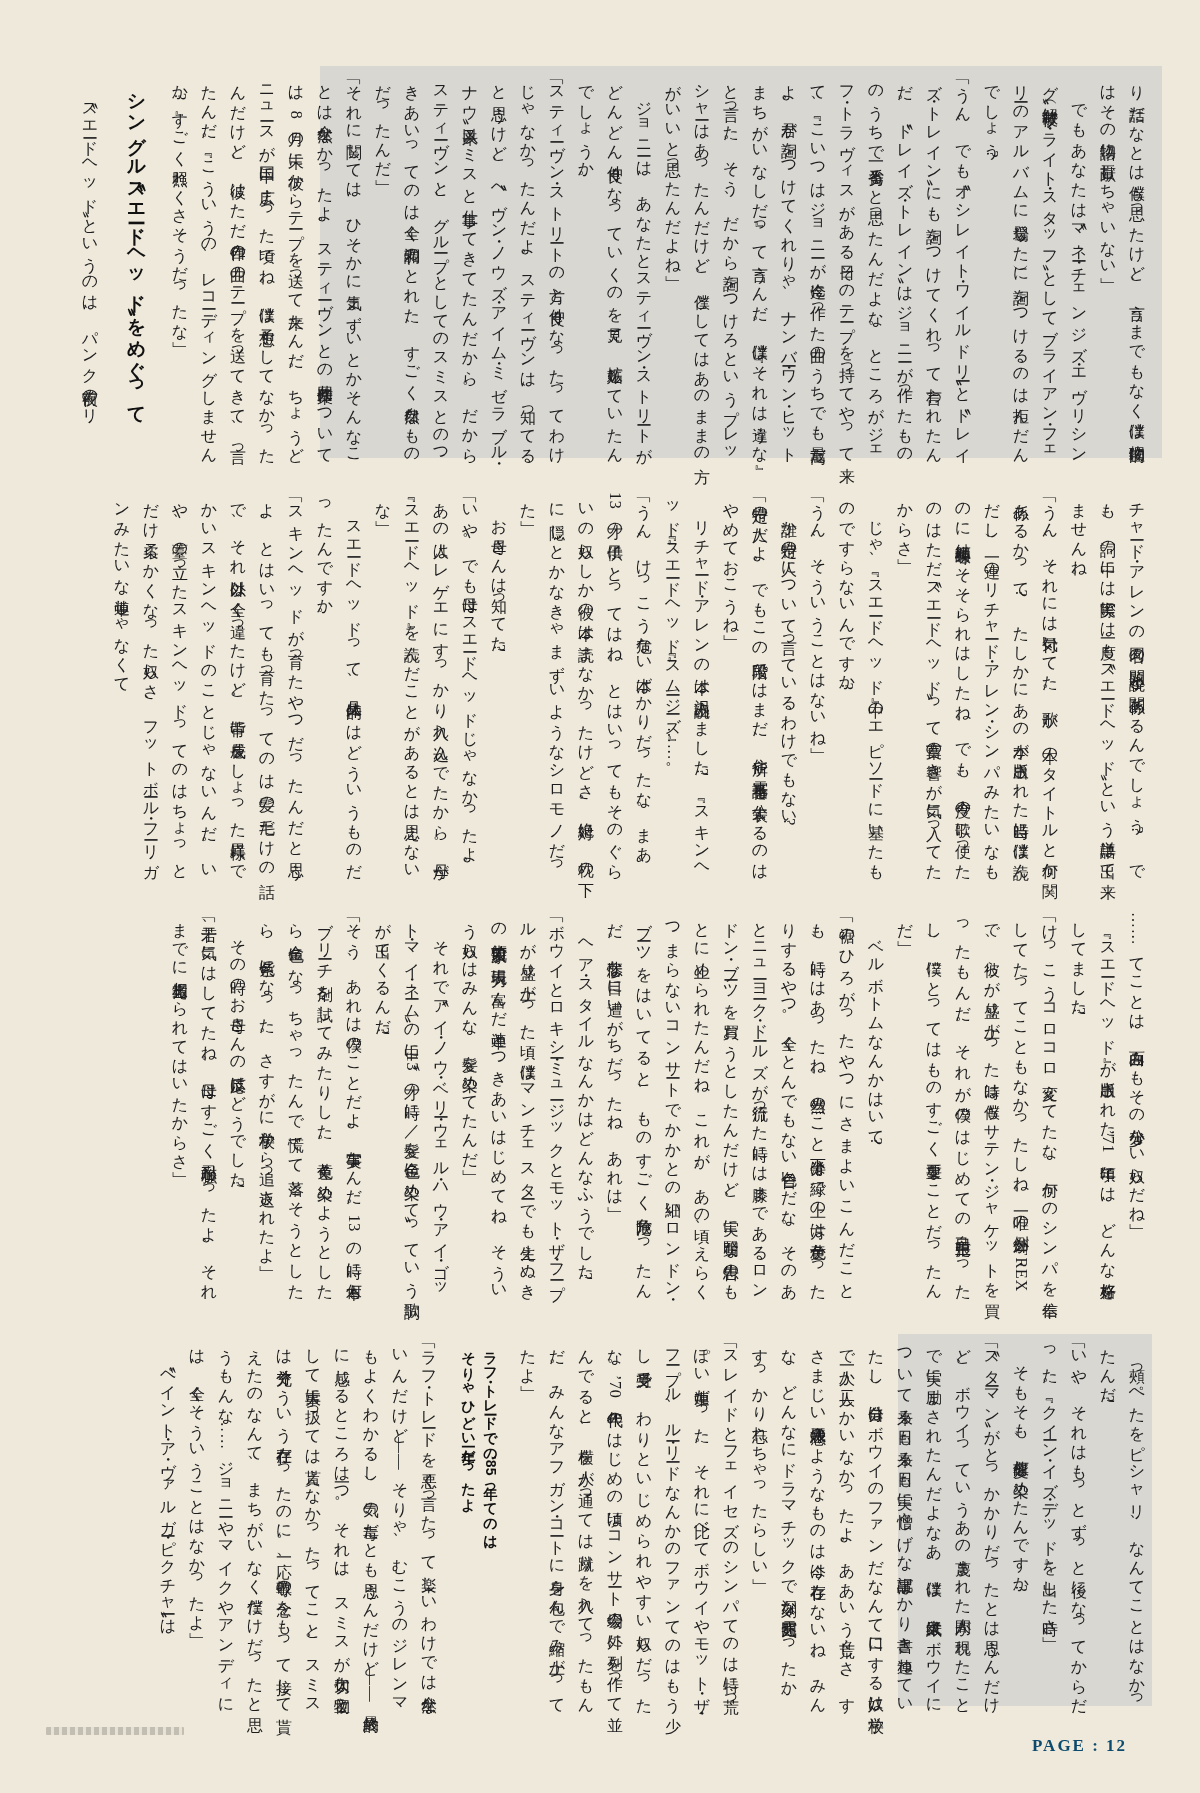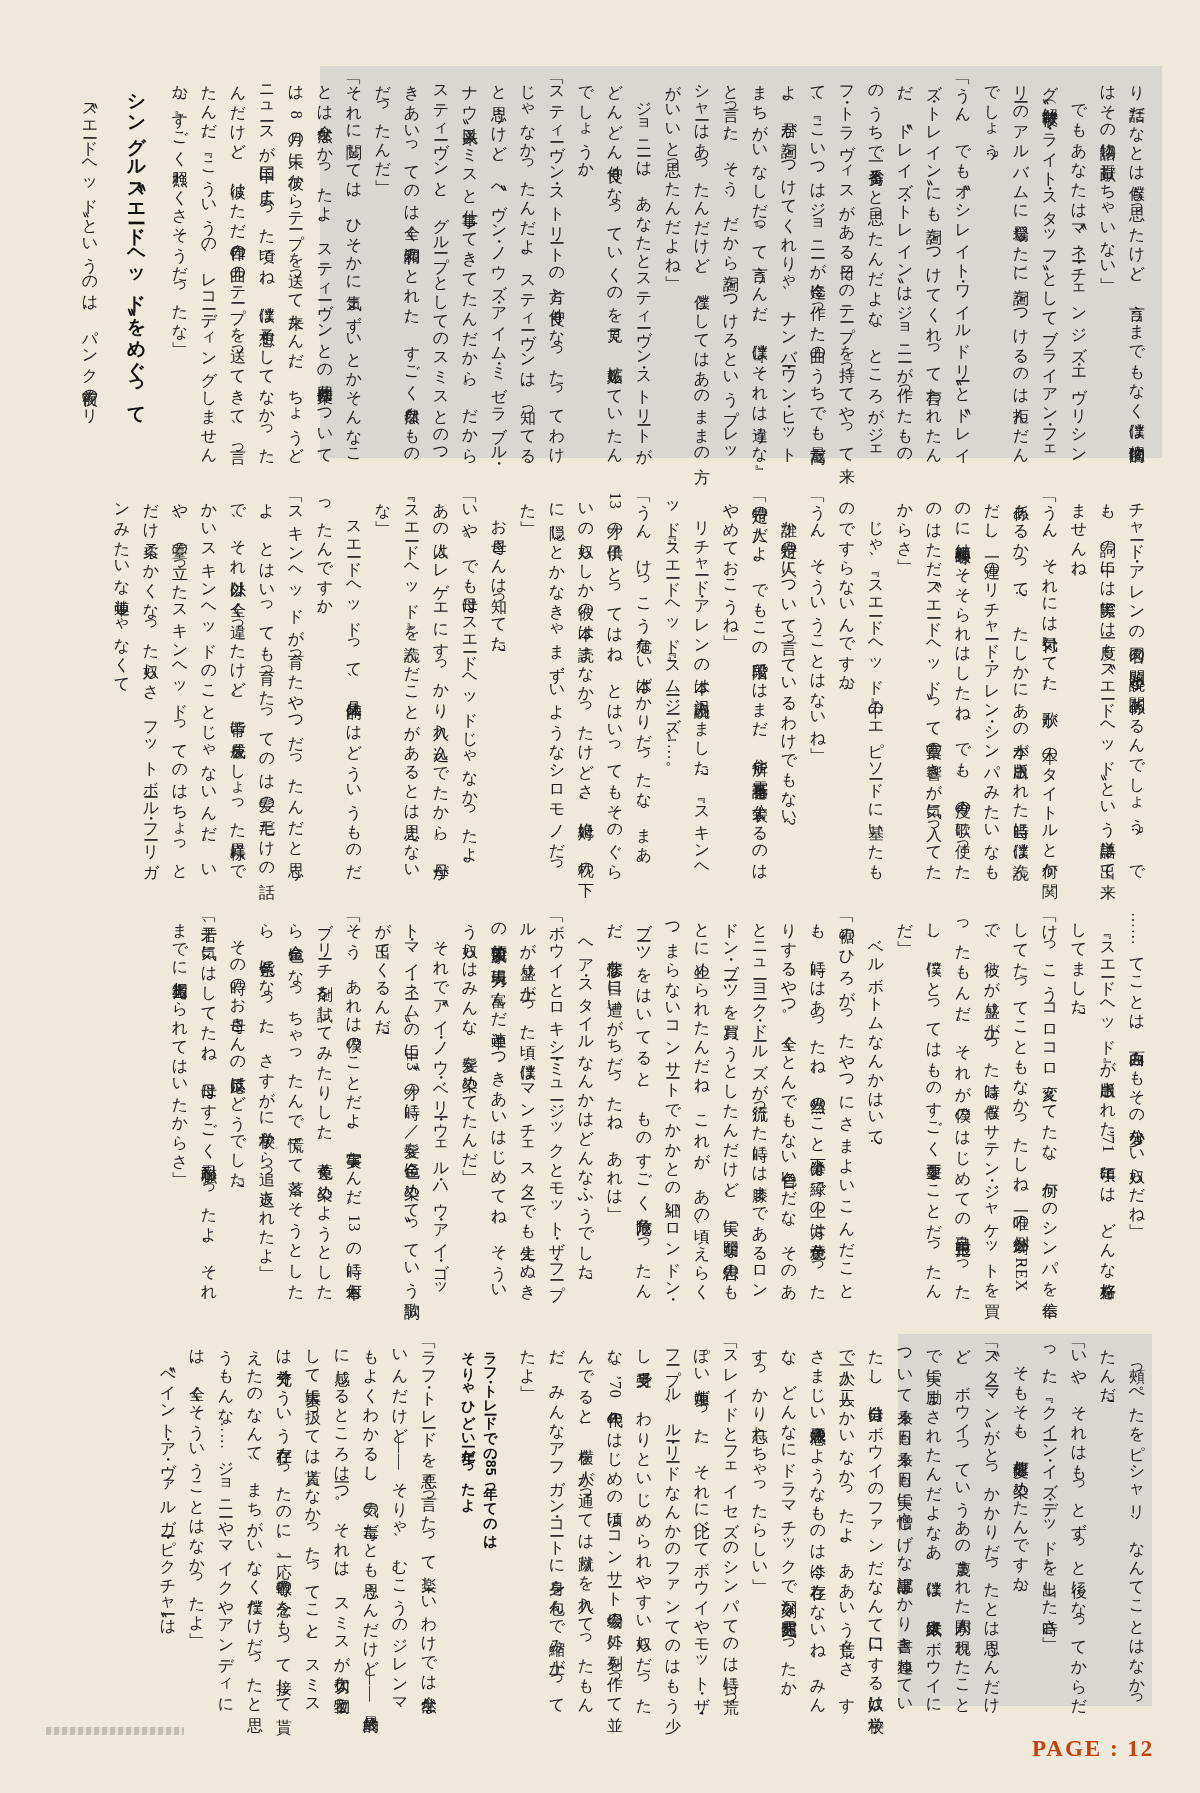--- a/index.html
+++ b/index.html
@@ -58,23 +58,23 @@
     letter-spacing:0.2px;
     margin:0 12px 0 14px;
     padding-top:4px;
   }
 
   .page-number{
     position:absolute;
     left:1032px;top:1736px;
     font-family:"Liberation Serif","DejaVu Serif",serif;
     font-weight:700;
-    font-size:23px;
+    font-size:17px;
     letter-spacing:2px;
-    color:#c2410c;
+    color:#0c4a6e;
   }
   .fine-print{
     position:absolute;
     left:46px;top:1727px;width:138px;height:8px;
     background:repeating-linear-gradient(90deg,
       rgba(125,122,112,0.38) 0 5px, rgba(125,122,112,0.06) 5px 8px);
     filter:blur(0.7px);
     border-radius:1px;
   }
 </style>

